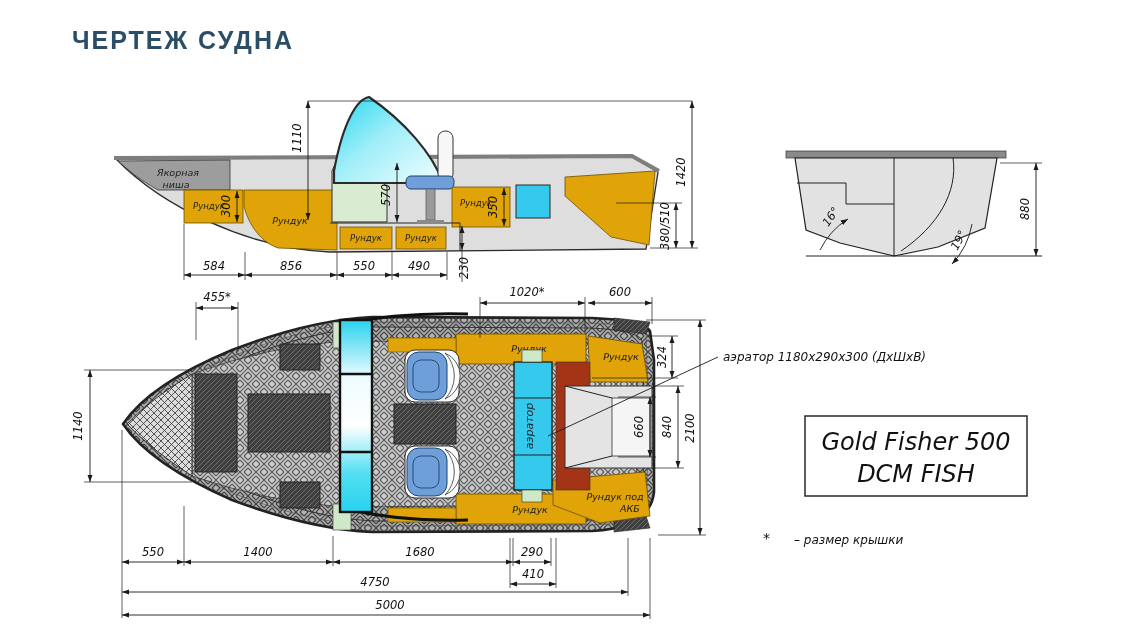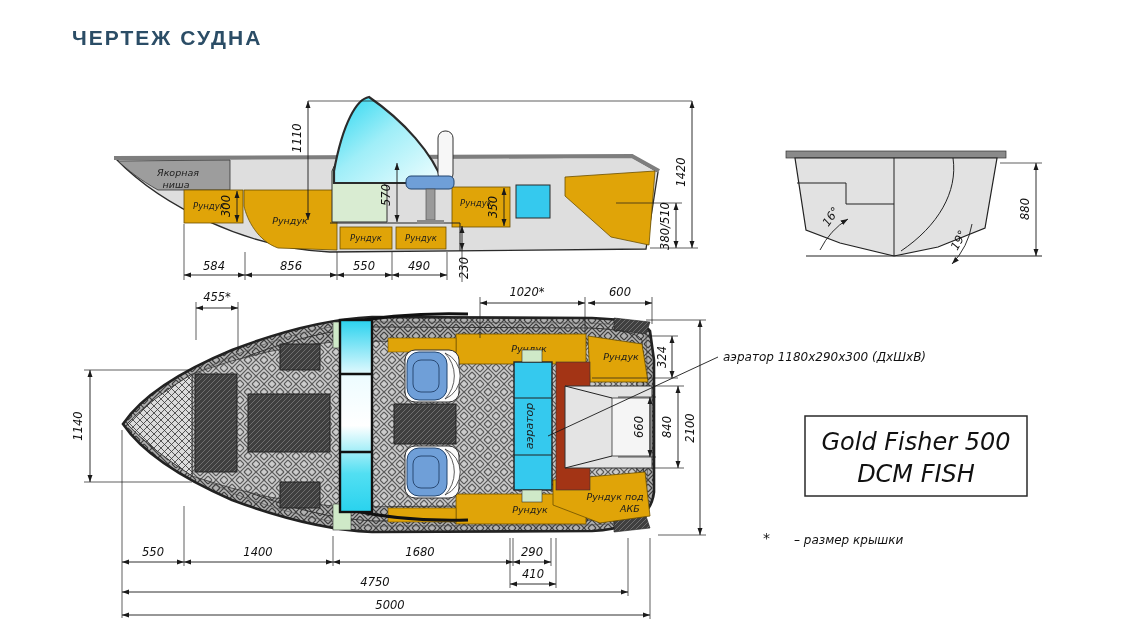--- a/index.html
+++ b/index.html
@@ -1,18 +1,18 @@
 <!DOCTYPE html>
 <html><head>
 <meta charset="utf-8">
 <style>
   html,body{margin:0;padding:0;background:#fff;}
   .stage{position:relative;width:1128px;height:642px;background:#fff;overflow:hidden;
          font-family:"Liberation Sans",sans-serif;}
-  .page-title{position:absolute;left:72px;top:26px;font-size:21px;font-weight:600;
+  .page-title{position:absolute;left:72px;top:26px;font-size:25px;font-weight:600;
               letter-spacing:2px;color:#2b4d66;}
   svg text{font-family:"DejaVu Sans",sans-serif;}
   .dim{font-size:11.5px;font-style:italic;fill:#111;text-anchor:middle;}
   .lbl{font-size:9.5px;font-style:italic;fill:#1c1c1c;text-anchor:middle;}
   .lbl-s{font-size:8.5px;font-style:italic;fill:#1c1c1c;text-anchor:middle;}
   .note{font-size:12px;font-style:italic;fill:#111;}
   .plate{font-size:24px;font-style:italic;fill:#111;text-anchor:middle;}
   .dimline{stroke:#1a1a1a;stroke-width:0.9;fill:none;}
   .extline{stroke:#1a1a1a;stroke-width:0.7;fill:none;}
   .edge{stroke:#222;stroke-width:1;fill:none;}

